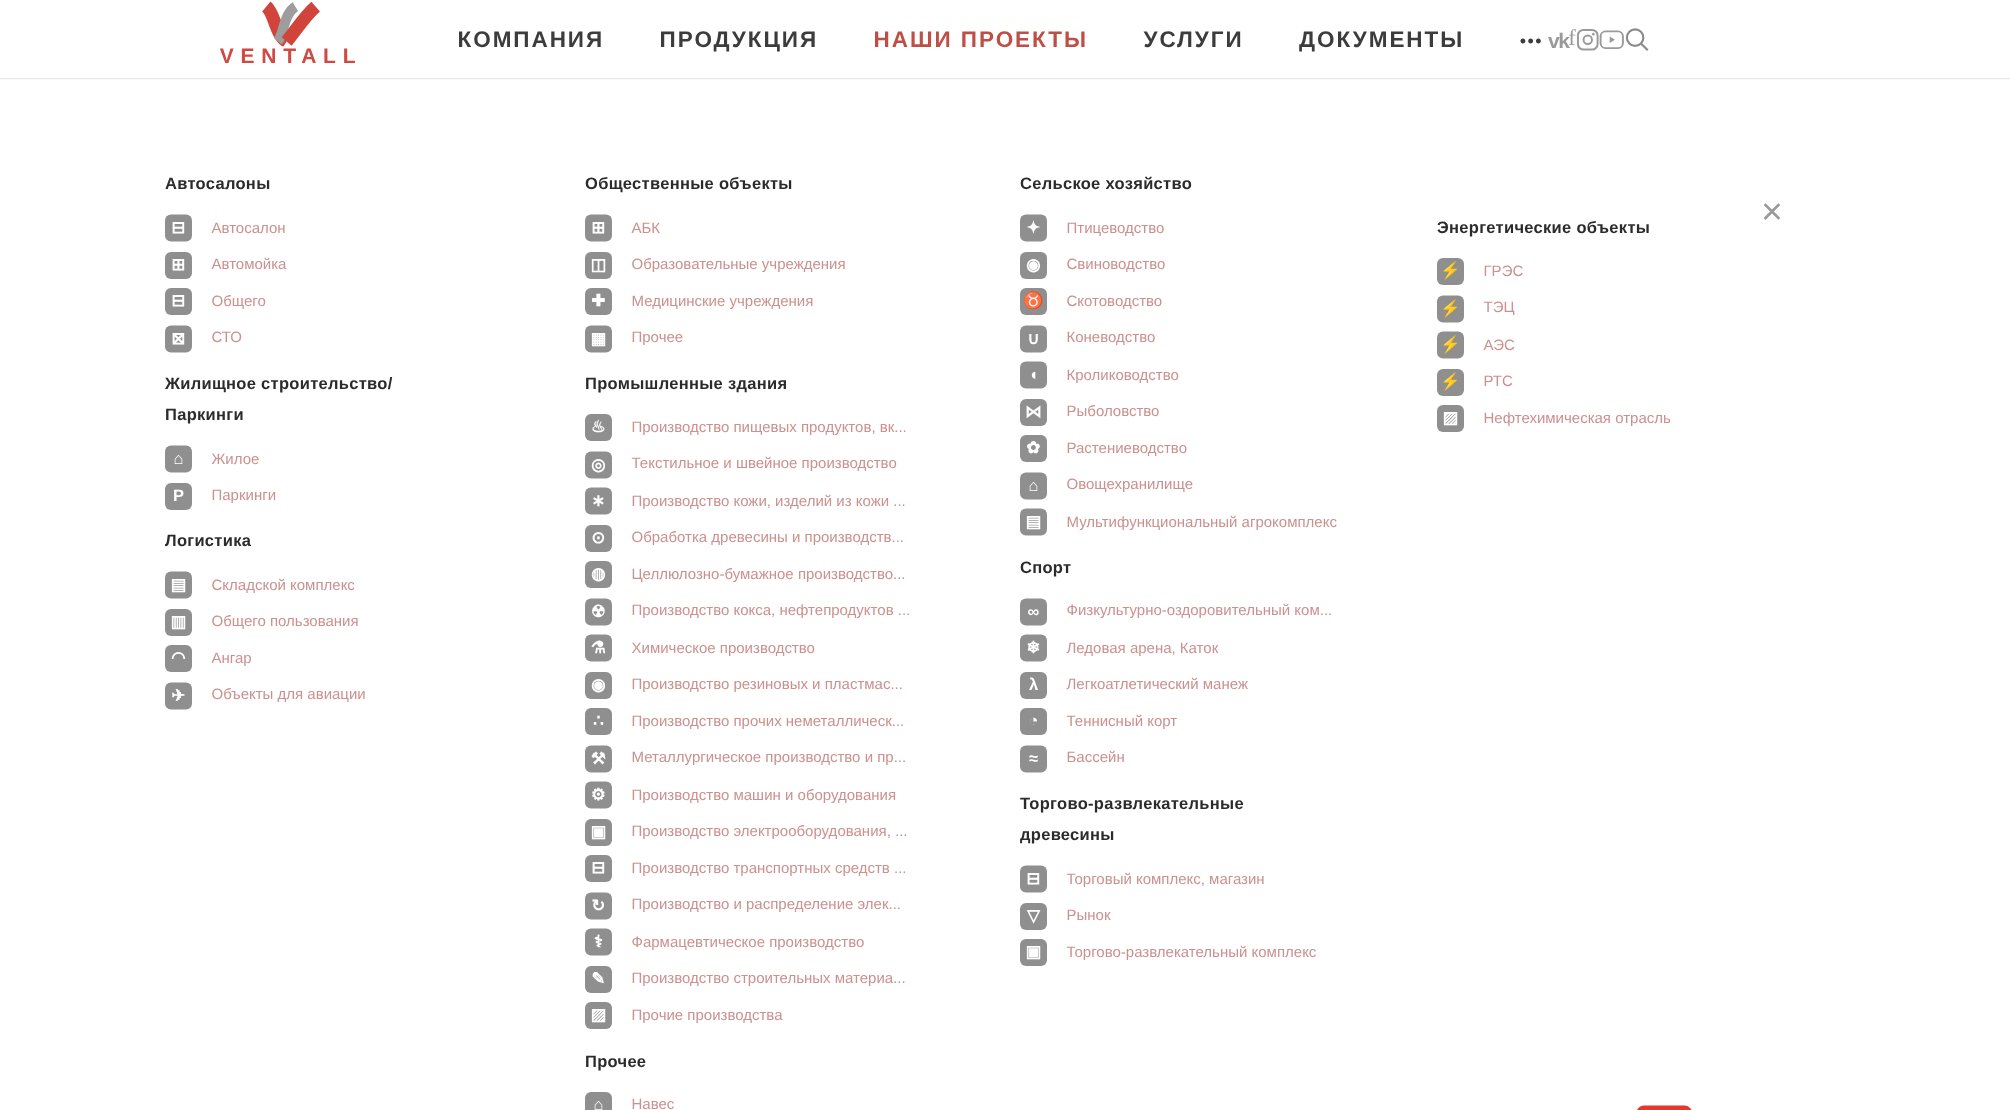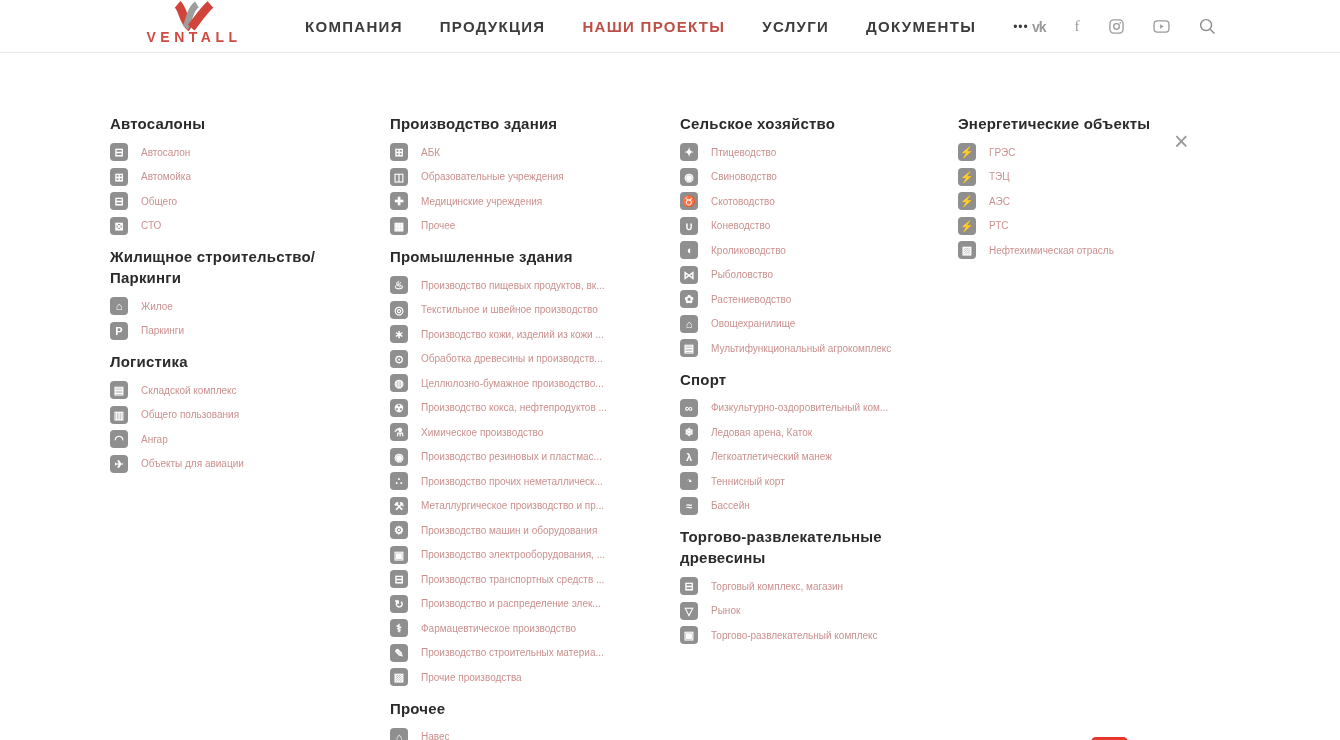--- a/index.html
+++ b/index.html
@@ -12,30 +12,30 @@
   
   .navbar{ position:relative; height:53px; border-bottom:1px solid #e8e8e8; background:#fff; }
   .logo{ position:absolute; left:144px; top:1px; width:100px; text-align:center; cursor:pointer; }
   .logo svg{ display:block; margin:0 auto; }
   .logo-text{ font-size:14px; font-weight:bold; letter-spacing:4.5px; color:var(--logored); margin-top:-2px; }
   .nav{ position:absolute; left:305px; top:0; height:53px; display:flex; align-items:center; gap:37px; }
   .nav-item{ font-size:15px; font-weight:bold; letter-spacing:1.3px; color:var(--navtext);
              text-transform:uppercase; cursor:pointer; white-space:nowrap; }
   .nav-item.active{ color:var(--accent); }
   .nav-more{ font-size:12px; letter-spacing:1px; color:var(--navtext); cursor:pointer; }
-  .social{ position:absolute; left:1032px; top:0; height:53px; display:flex; align-items:center; gap:29px; }
+  .social{ position:absolute; left:1032px; top:0; height:53px; display:flex; align-items:center; }
   .soc{ color:var(--graymuted); cursor:pointer; display:flex; align-items:center; justify-content:center; }
   .soc-vk{ font-size:14px; font-weight:bold; letter-spacing:-1px; }
   .soc-f{ font-size:15px; font-family:"Liberation Serif", serif; }
   .soc svg{ display:block; }
   
   .menu-panel{ position:relative; width:1340px; height:686px; background:#fff; }
   .col{ position:absolute; top:60px; width:278px; }
-  .col1{ left:110px; } .col2{ left:390px; } .col3{ left:680px; } .col4{ left:958px; width:230px; }
-  .section-title{ font-size:15px; font-weight:bold; color:var(--title); line-height:21px;
+  .col1{ left:110px; } .col2{ left:390px; } .col3{ left:680px; } .col4{ left:958px; width:230px;margin-top:29px; }
+  .section-title{ font-size:11px; font-weight:bold; color:var(--title); line-height:21px;
                   letter-spacing:.2px; margin:8px 0 6px; white-space:pre-line; }
   .col .section-title:first-child{ margin-top:0; }
   .item{ display:flex; align-items:center; height:24.5px; gap:13px; cursor:pointer; text-decoration:none; }
   .icon-box{ width:18px; height:18px; min-width:18px; background:var(--iconbg); border-radius:4px;
              color:#fff; font-size:11px; line-height:18px; text-align:center; font-weight:bold; }
   .item-label{ font-size:10px; color:var(--link); white-space:nowrap; }
   .menu-close{ position:absolute; left:1174px; top:76px; font-size:25px; font-weight:300;
                color:var(--graymuted); background:none; border:none; cursor:pointer; line-height:1; }
   
   .scroll-top{ position:absolute; left:1091px; top:684px; width:37px; height:37px;
@@ -129,21 +129,21 @@
         <a class="item">
           <span class="icon-box">◠</span>
           <span class="item-label">Ангар</span>
         </a>
         <a class="item">
           <span class="icon-box">✈</span>
           <span class="item-label">Объекты для авиации</span>
         </a>
       </div>
       <div class="col col2">
-        <div class="section-title">Производство здания</div>
+        <div class="section-title">Общественные объекты</div>
         <a class="item">
           <span class="icon-box">⊞</span>
           <span class="item-label">АБК</span>
         </a>
         <a class="item">
           <span class="icon-box">◫</span>
           <span class="item-label">Образовательные учреждения</span>
         </a>
         <a class="item">
           <span class="icon-box">✚</span>

